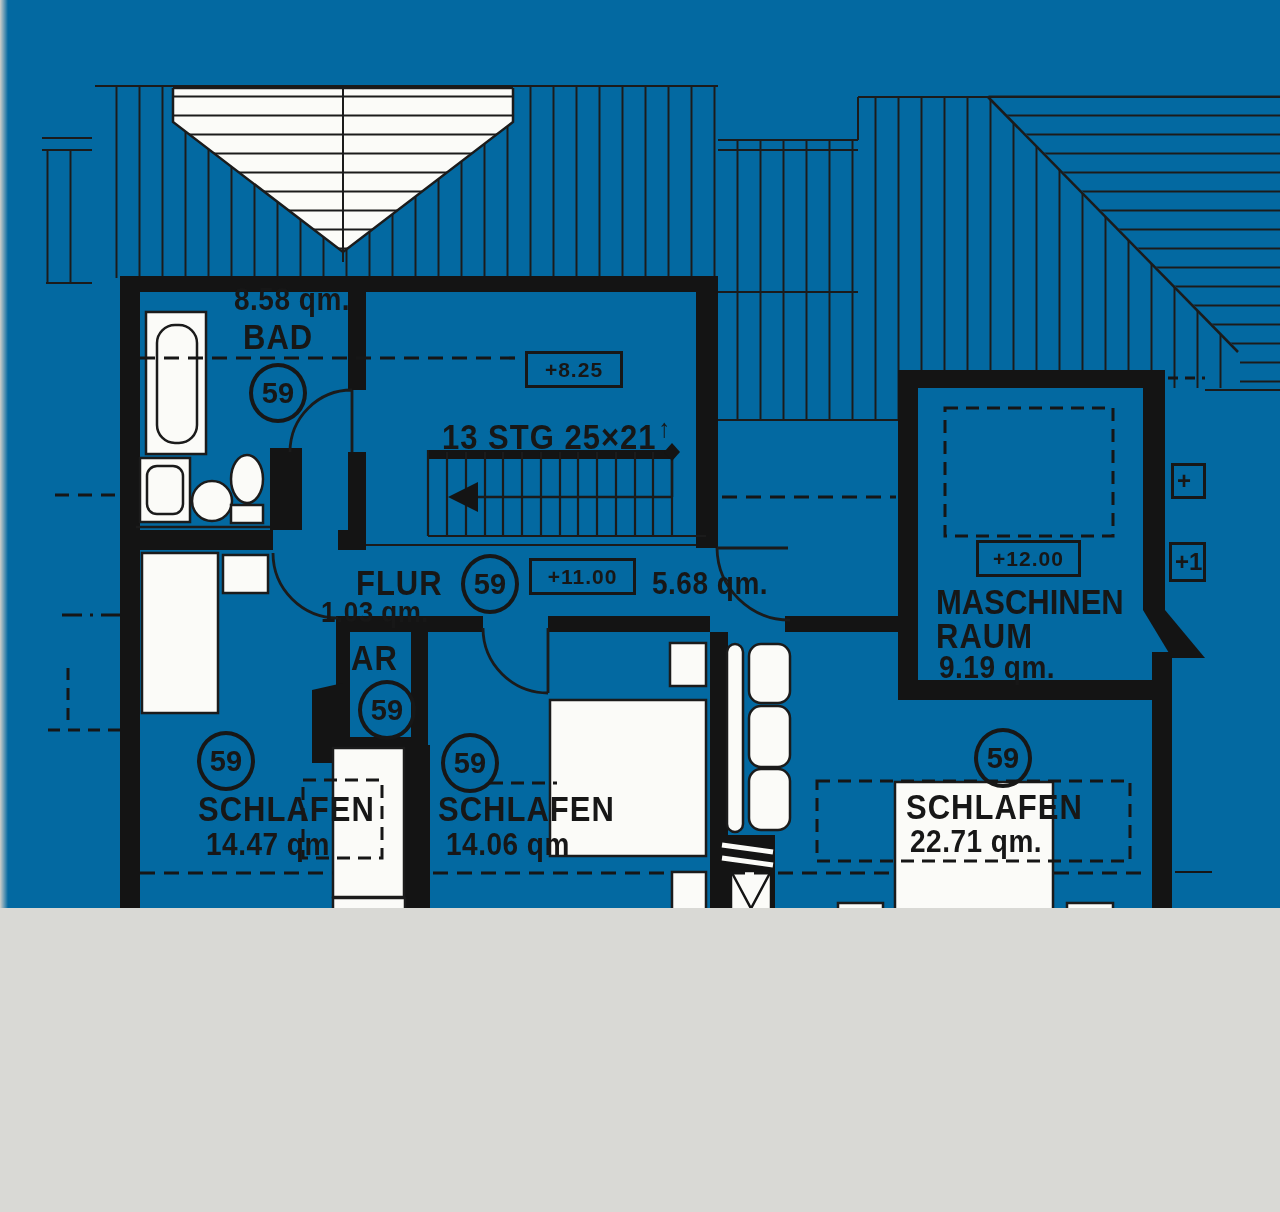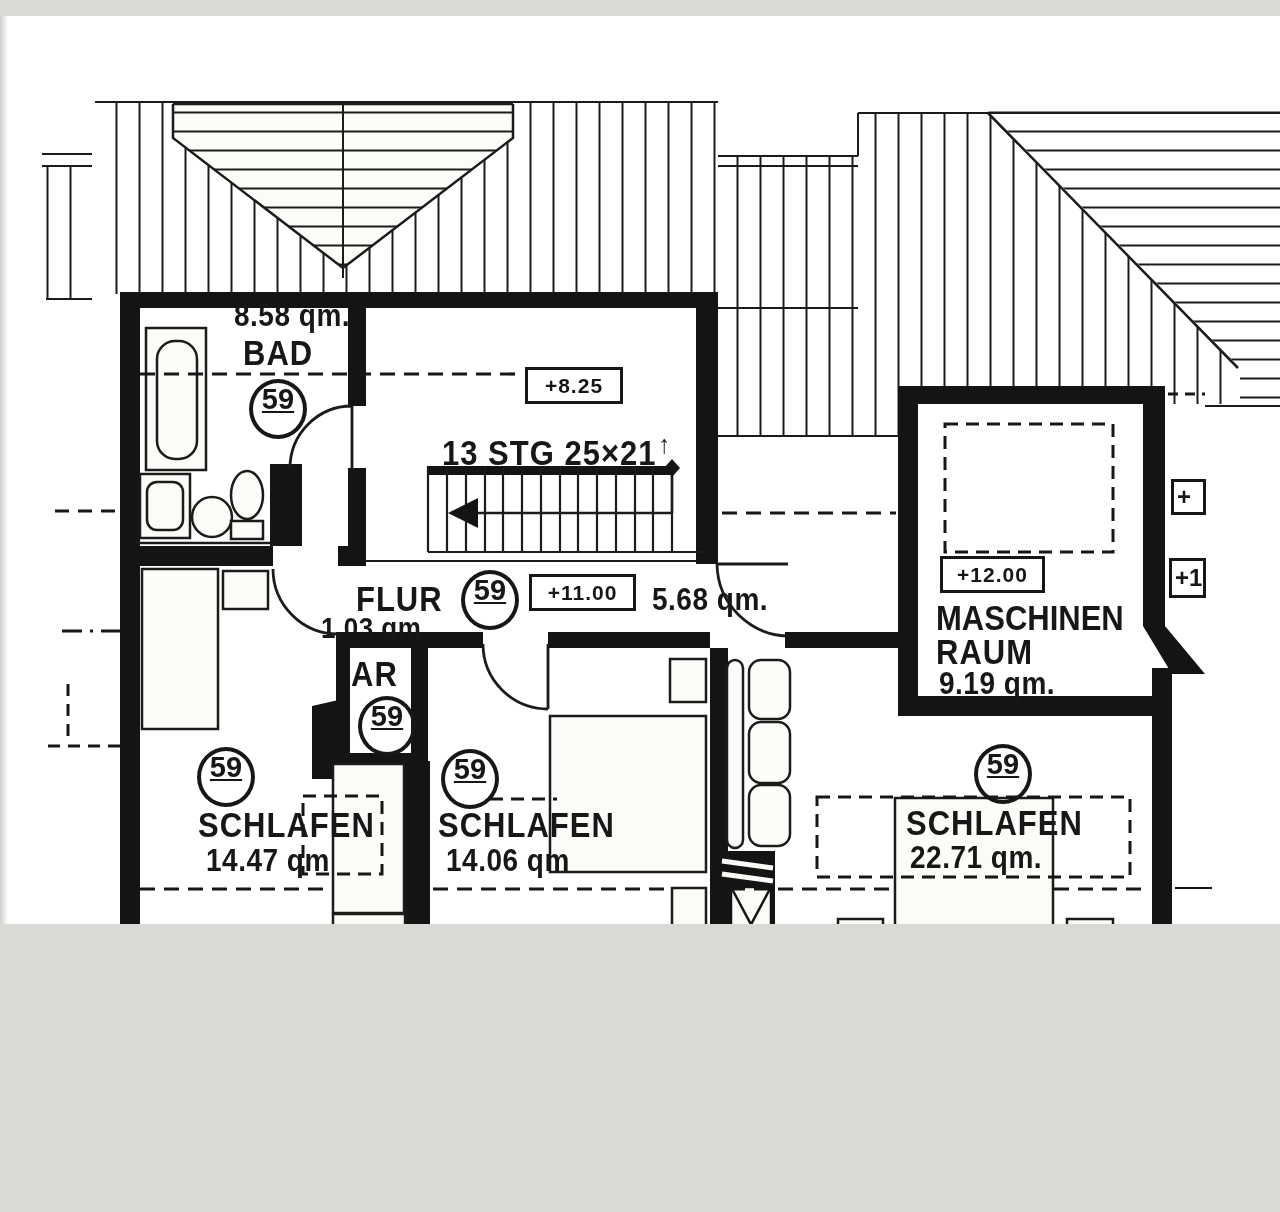--- a/index.html
+++ b/index.html
@@ -1,33 +1,32 @@
 <!DOCTYPE html>
 <html><head>
 <meta charset="utf-8">
 <style>
   html,body { margin:0; padding:0; background:#d9d9d5; }
   .plan {
     position:relative; width:1280px; height:908px;
-    background:#ffffff; overflow:hidden;
+    background:#0369a1; overflow:hidden;
     font-family:"Liberation Sans", sans-serif;
-    margin-top:16px;
   }
   .plan svg { position:absolute; left:0; top:0; }
   .label {
     position:absolute; color:#171717; font-weight:bold;
     line-height:1; white-space:nowrap;
   }
   .rlabel { font-size:31px; letter-spacing:1px; transform:scaleY(1.12); transform-origin:left top; }
   .alabel { font-size:28px; letter-spacing:.5px; transform:scaleY(1.1); transform-origin:left top; }
   .circ {
     position:absolute; width:50px; height:52px;
     border:4.5px solid #171717; border-radius:50%;
-    display:flex; justify-content:center;
-    font-size:29px; font-weight:bold; color:#171717; background:transparent;text-decoration:underline;
+    display:flex; align-items:center; justify-content:center;
+    font-size:29px; font-weight:bold; color:#171717; background:transparent;
   }
   .lvlbox {
     position:absolute; border:3.5px solid #171717; height:31px;
     display:flex; align-items:center; justify-content:center;
     font-size:21px; font-weight:bold; color:#171717; letter-spacing:1px;
   }
   .plusbox {
     position:absolute; border:3px solid #171717; height:30px;
     display:flex; align-items:center; justify-content:flex-start;
     padding-left:3px; font-size:24px; font-weight:bold; color:#171717;
@@ -201,21 +200,21 @@
     <span>+11.00</span>
   </div>
   <div class="label alabel" style="left:652px;top:569px">5.68 qm.</div>
 
   <div class="label alabel" style="left:321px;top:598px;font-size:26px">1.03 qm.</div>
   <div class="label rlabel" style="left:351px;top:641px">AR</div>
   <div class="circ" style="left:358px;top:680px">
     <span>59</span>
   </div>
 
-  <div class="lvlbox" style="left:940px;top:540px;width:99px">
+  <div class="lvlbox" style="left:976px;top:540px;width:99px">
     <span>+12.00</span>
   </div>
   <div class="label rlabel" style="left:936px;top:585px;letter-spacing:0">MASCHINEN</div>
   <div class="label rlabel" style="left:936px;top:619px">RAUM</div>
   <div class="label alabel" style="left:939px;top:653px">9.19 qm.</div>
 
   <div class="circ" style="left:197px;top:731px">
     <span>59</span>
   </div>
   <div class="label rlabel" style="left:198px;top:792px">SCHLAFEN</div>

